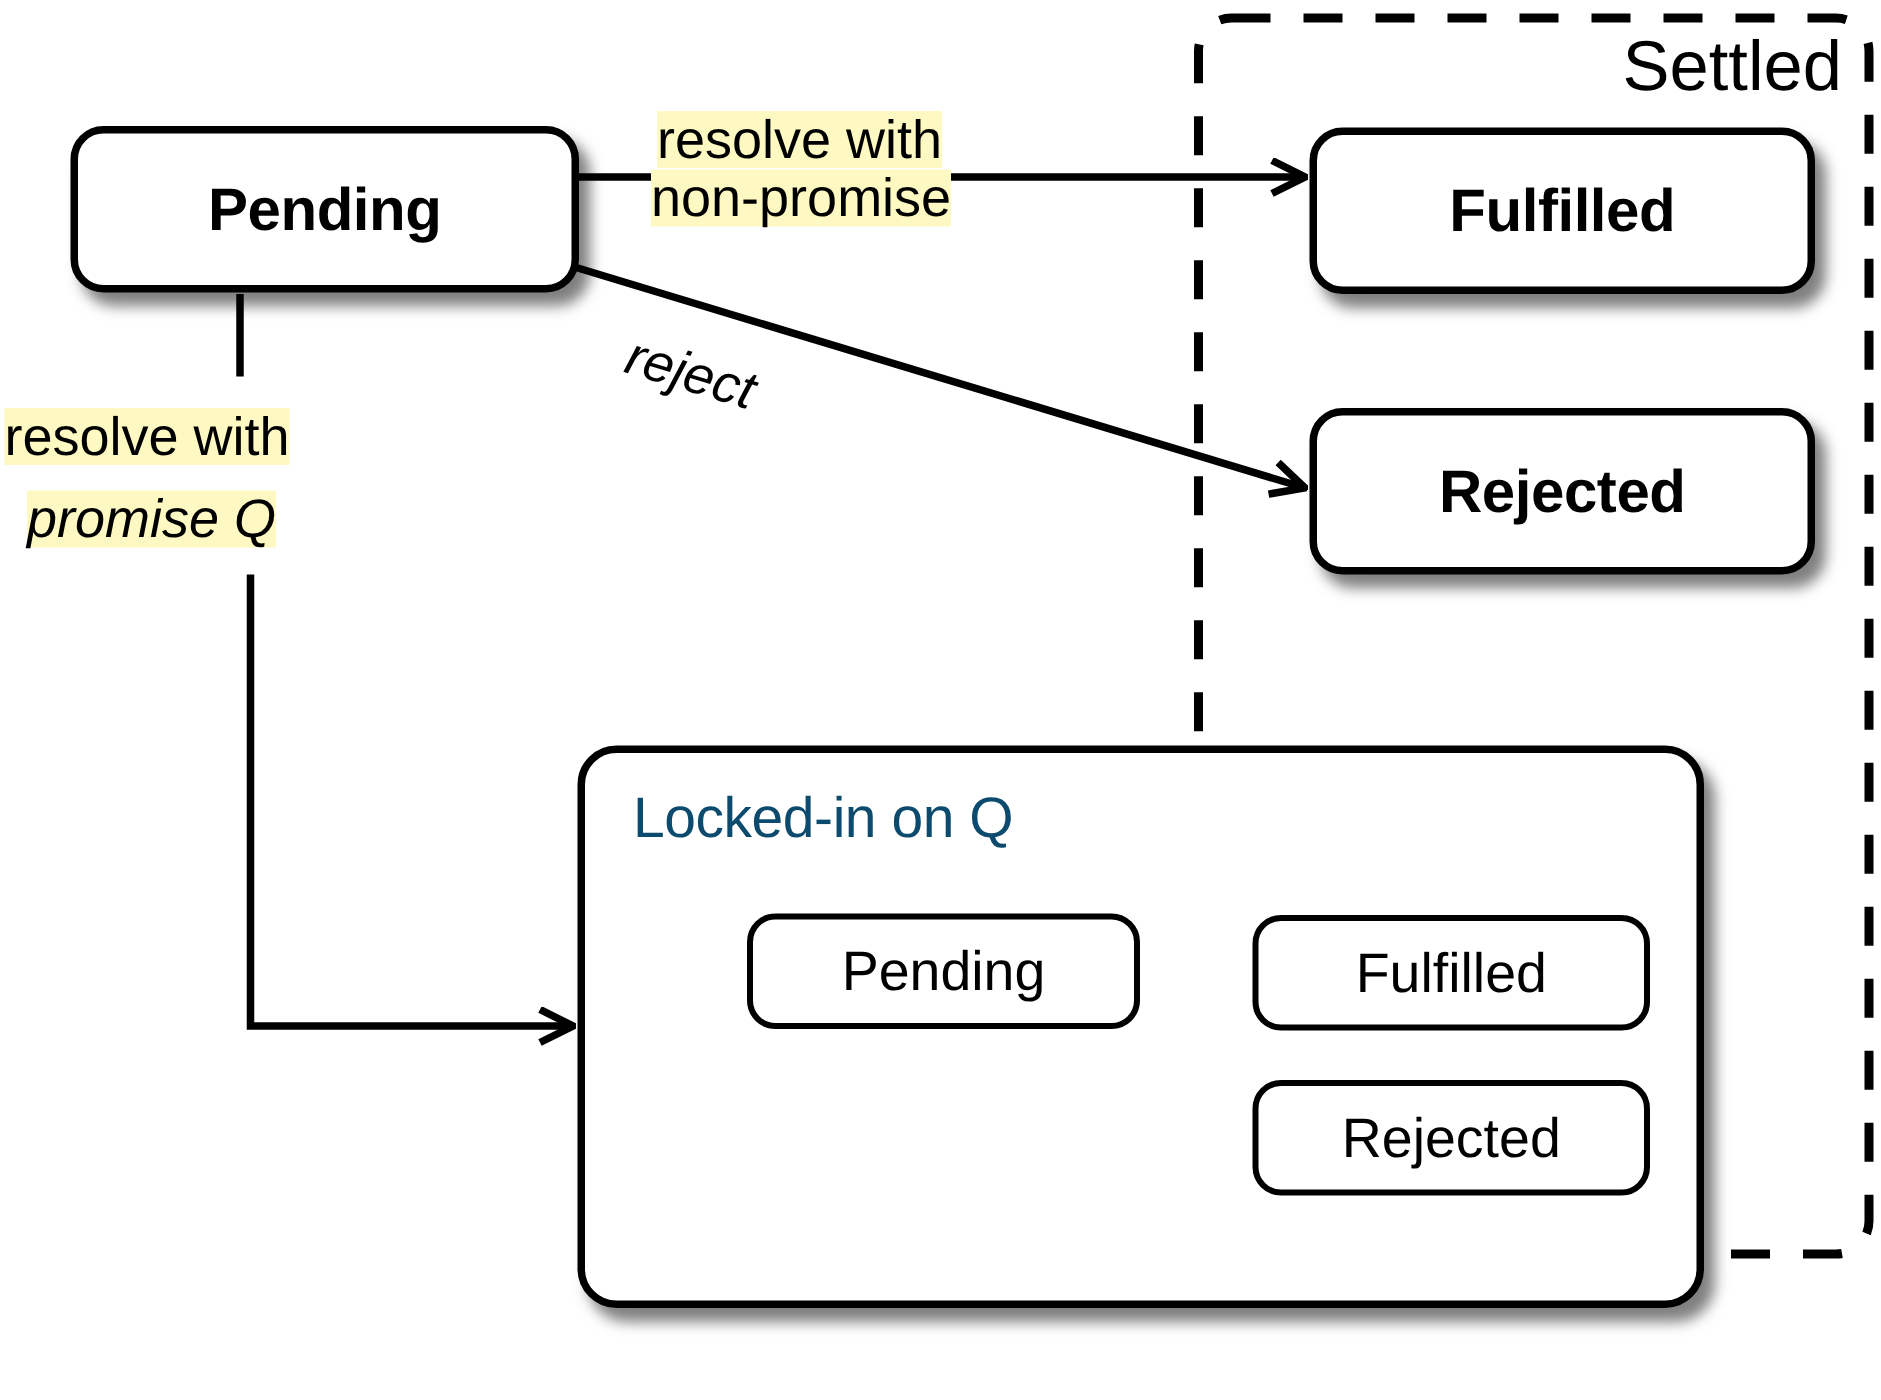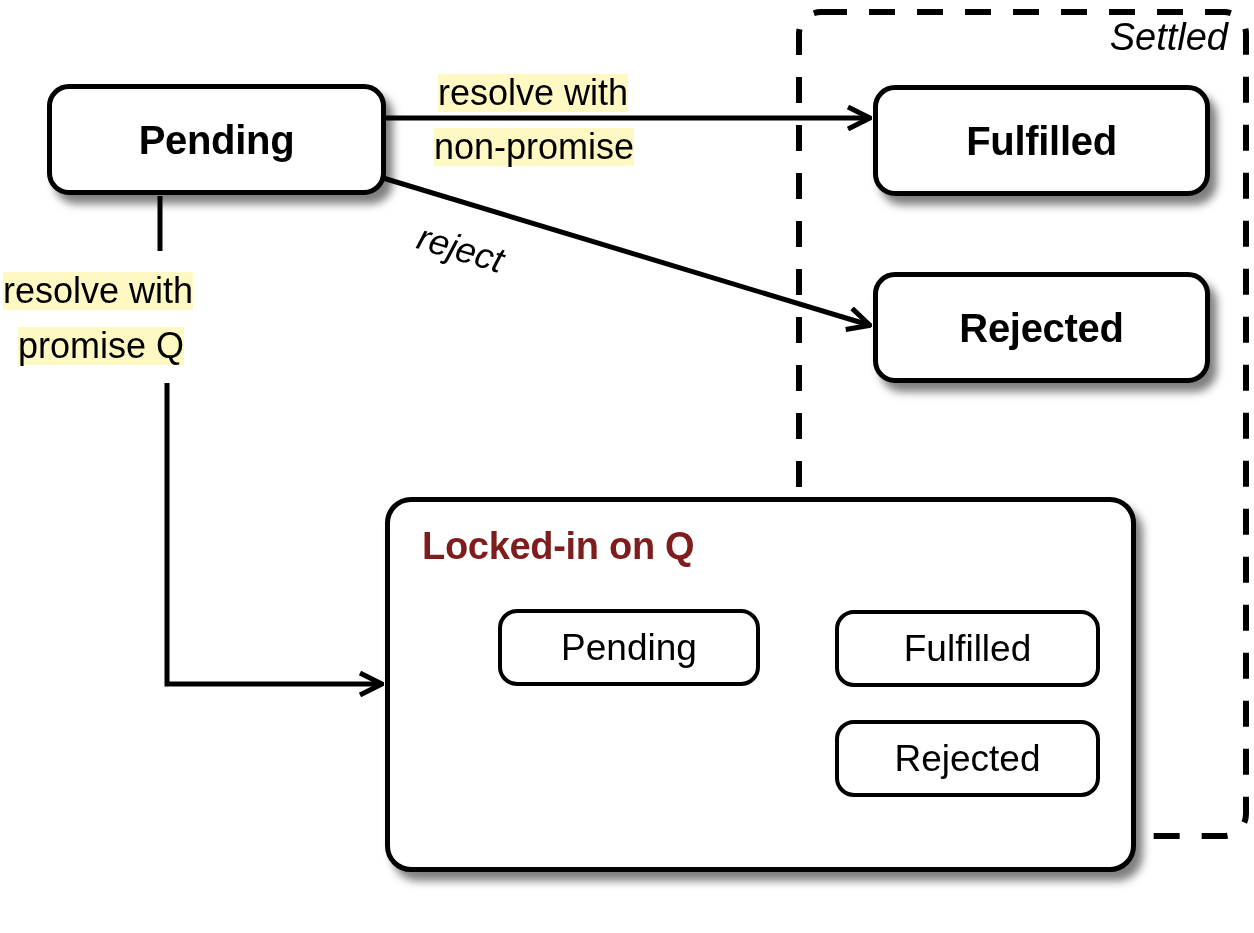--- a/index.html
+++ b/index.html
@@ -48,22 +48,22 @@
     box-sizing: border-box;
     background: #ffffff;
     border: 5px solid #000000;
     border-radius: 26px;
     box-shadow: 7px 9px 9px rgba(0,0,0,0.50);
     z-index: 4;
   }
   .group-title {
     position: absolute;
     font-size: 38px;
-    font-weight: bold;
-    color: #7f1d1d;
+    font-weight: normal;
+    color: #0c4a6e;
     white-space: nowrap;
     letter-spacing: -0.3px;
     z-index: 8;
   }
   
   .chip-box {
     position: absolute;
     box-sizing: border-box;
     background: #ffffff;
     border: 4px solid #000000;
@@ -89,22 +89,21 @@
     z-index: 7;
     background: #fef9c3;
   }
   .edge-label.italic {
     font-style: italic;
     background: transparent;
   }
   
   .region-label {
     position: absolute;
-    font-size: 38px;
-    font-style: italic;
+    font-size: 47px;
     color: #000000;
     white-space: nowrap;
     z-index: 7;
   }
 </style>
 </head>
 <body>
 
 <div id="canvas">
 
@@ -135,27 +134,27 @@
   <div class="state-box" style="left:873px; top:85px; width:337px; height:111px;">
     <span class="state-label">Fulfilled</span>
   </div>
 
   <div class="state-box" style="left:873px; top:272px; width:337px; height:111px;">
     <span class="state-label">Rejected</span>
   </div>
 
   <div class="edge-label" style="left:438px; top:74px;">resolve with</div>
 
-  <div class="edge-label" style="left:434px; top:128px;">non-promise</div>
+  <div class="edge-label" style="left:434px; top:113px;">non-promise</div>
 
   <div class="edge-label italic" style="left:424px; top:218px; transform:rotate(16.8deg); transform-origin:left top;">reject</div>
 
   <div class="edge-label" style="left:3px; top:272px;">resolve with</div>
 
-  <div class="edge-label" style="left:18px; top:327px;">promise Q</div>
+  <div class="edge-label" style="left:18px; top:327px;font-style:italic;">promise Q</div>
 
   <div class="group-box" style="left:385px; top:497px; width:751px; height:375px;"></div>
 
   <div class="group-title" style="left:422px; top:525px;">Locked-in on Q</div>
 
   <div class="chip-box" style="left:498px; top:609px; width:262px; height:77px;">
     <span class="chip-label">Pending</span>
   </div>
 
   <div class="chip-box" style="left:835px; top:610px; width:265px; height:77px;">

